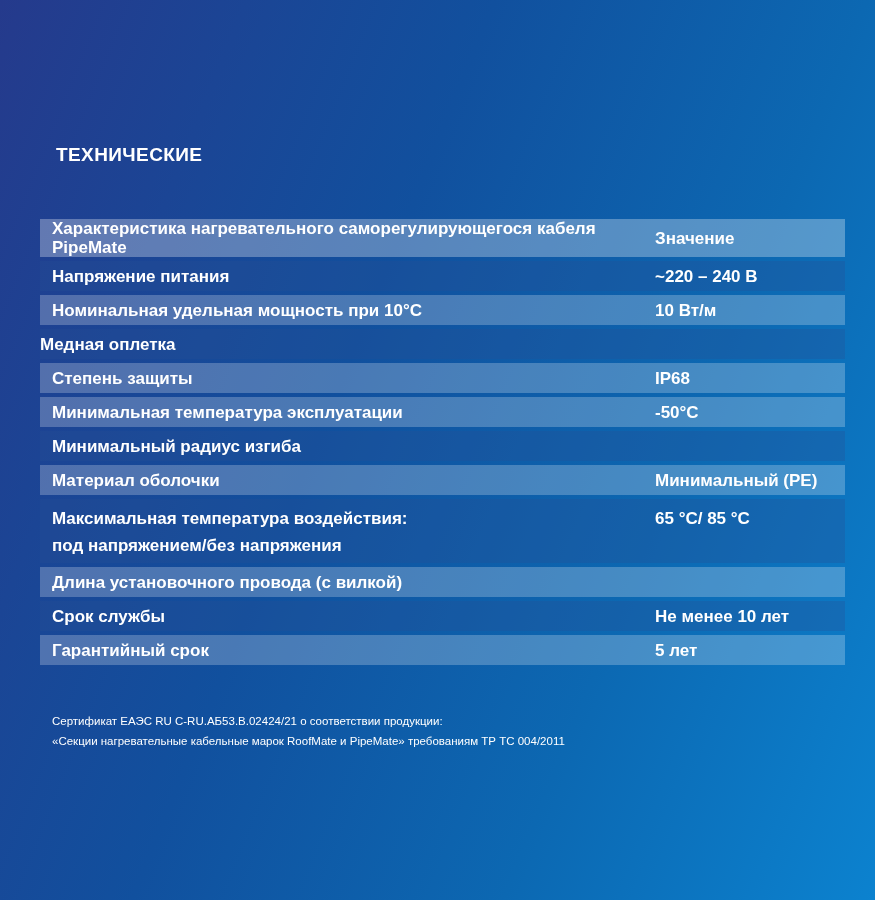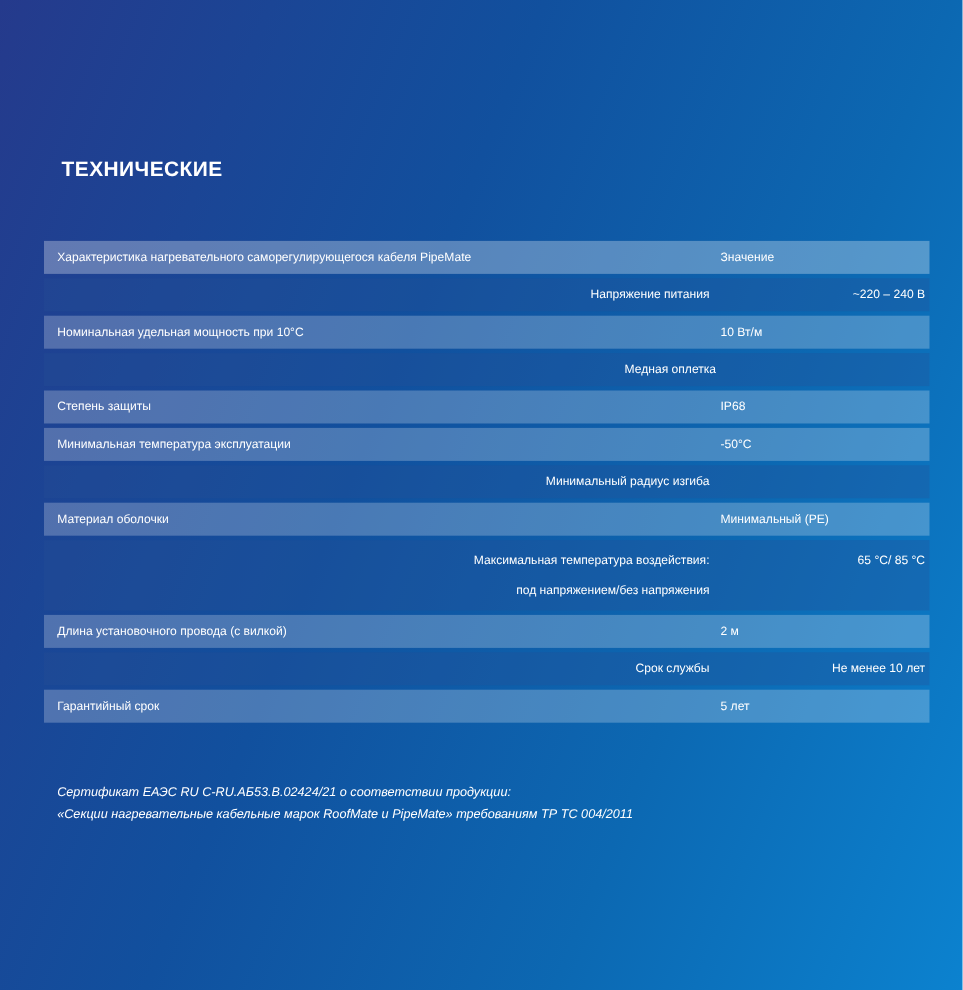--- a/index.html
+++ b/index.html
@@ -23,32 +23,32 @@
     text-transform:uppercase;
     margin-left:20px;
   }
   .spec-table {
     position:absolute; left:40px; top:219px; width:805px;
     display:flex; flex-direction:column; gap:4px;
   }
   .row {
     display:grid; grid-template-columns:1fr 190px;
     min-height:30px; align-items:center;
-    font-size:11px; line-height:19px;
+    font-size:17px; line-height:19px;font-weight:bold;
   }
   .row.header { background:rgba(255,255,255,0.30); }
   .row.light  { background:rgba(255,255,255,0.24); }
-  .row.dark   { background:rgba(40,80,150,0.30);text-align:right; }
+  .row.dark   { background:rgba(40,80,150,0.30); }
   .cell-name  { padding-left:12px; padding-right:10px; white-space:pre-line; }
   .cell-value { padding-right:4px; }
   .row.tall { min-height:64px; align-items:start; }
   .row.tall .cell-name, .row.tall .cell-value { padding-top:6px; line-height:27px; }
   .certificate-note {
     position:absolute; left:52px; top:711px;
-    font-size:11.5px; line-height:20px; font-weight:400;font-style:italic;
+    font-size:11.5px; line-height:20px; font-weight:400;
   }
 </style>
 </head>
 <body>
 
 <div class="page-title">
   <div>ТЕХНИЧЕСКИЕ</div>
 </div>
 
 <div class="spec-table">
@@ -92,21 +92,20 @@
   </div>
 
   <div class="row dark tall">
     <div class="cell-name">Максимальная температура воздействия:
 под напряжением/без напряжения</div>
     <div class="cell-value">65 °С/ 85 °С</div>
   </div>
 
   <div class="row light">
     <div class="cell-name">Длина установочного провода (с вилкой)</div>
-    <div class="cell-value">2 м</div>
   </div>
 
   <div class="row dark">
     <div class="cell-name">Срок службы</div>
     <div class="cell-value">Не менее 10 лет</div>
   </div>
 
   <div class="row light">
     <div class="cell-name">Гарантийный срок</div>
     <div class="cell-value">5 лет</div>

